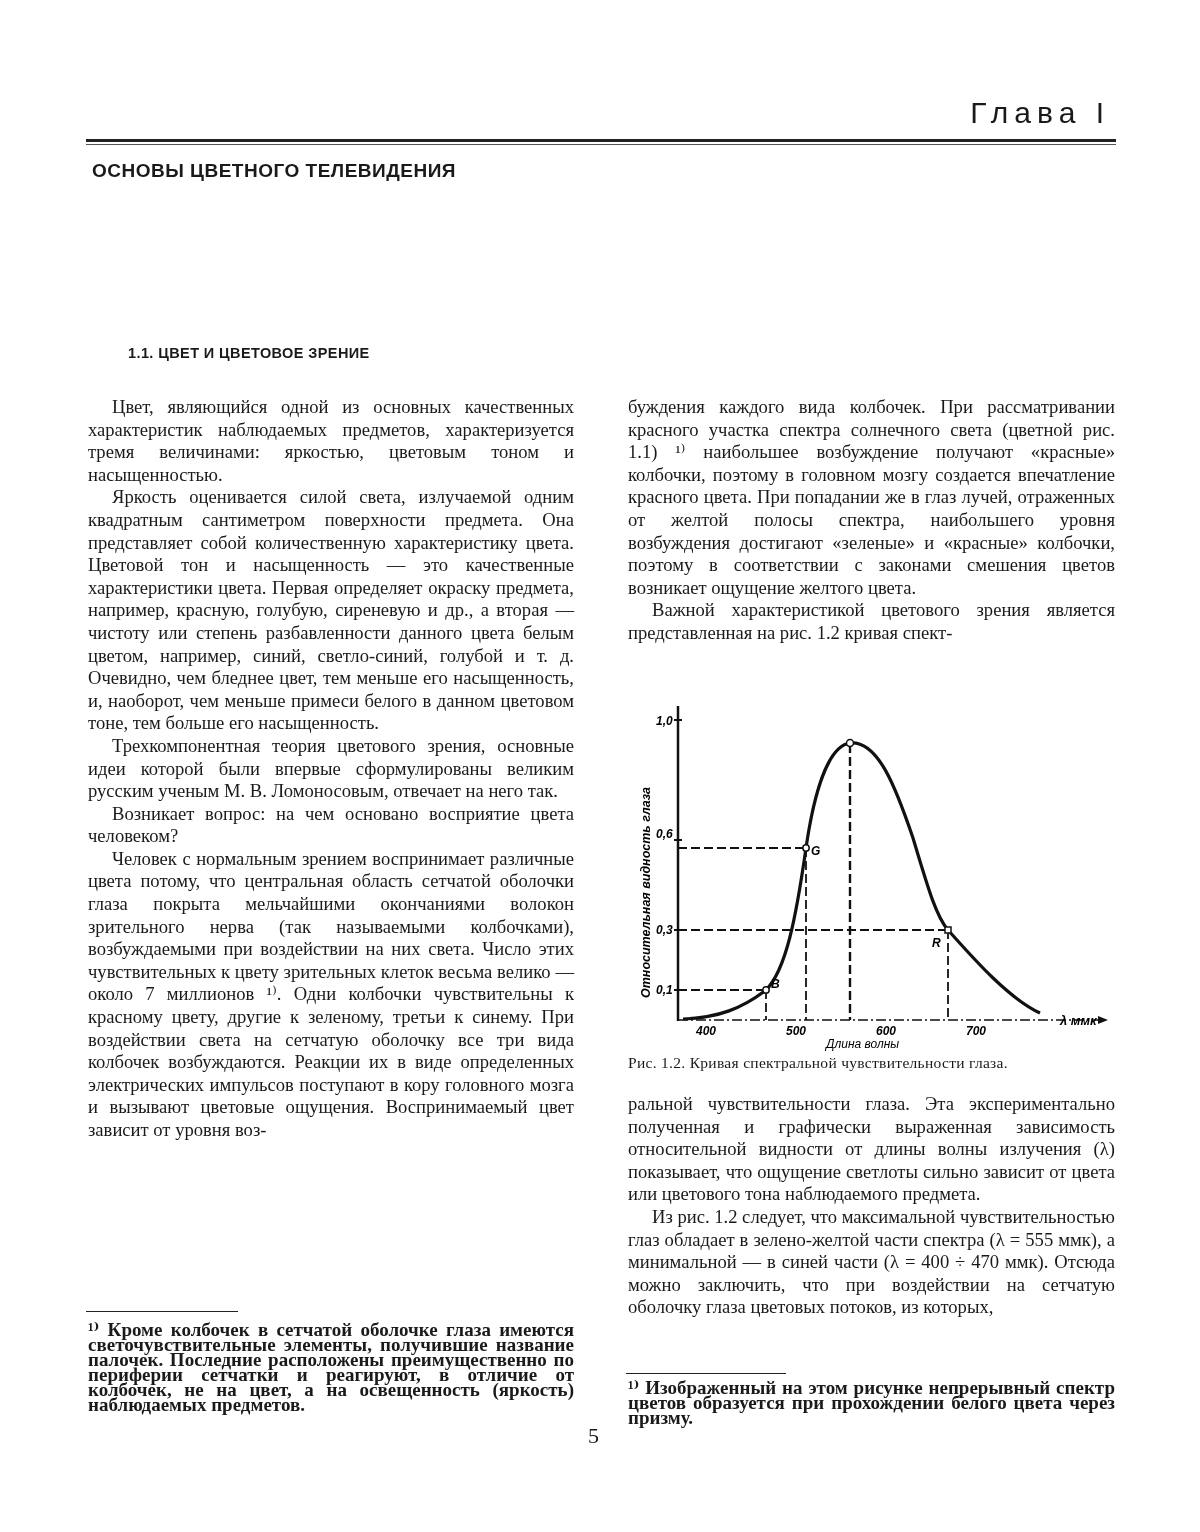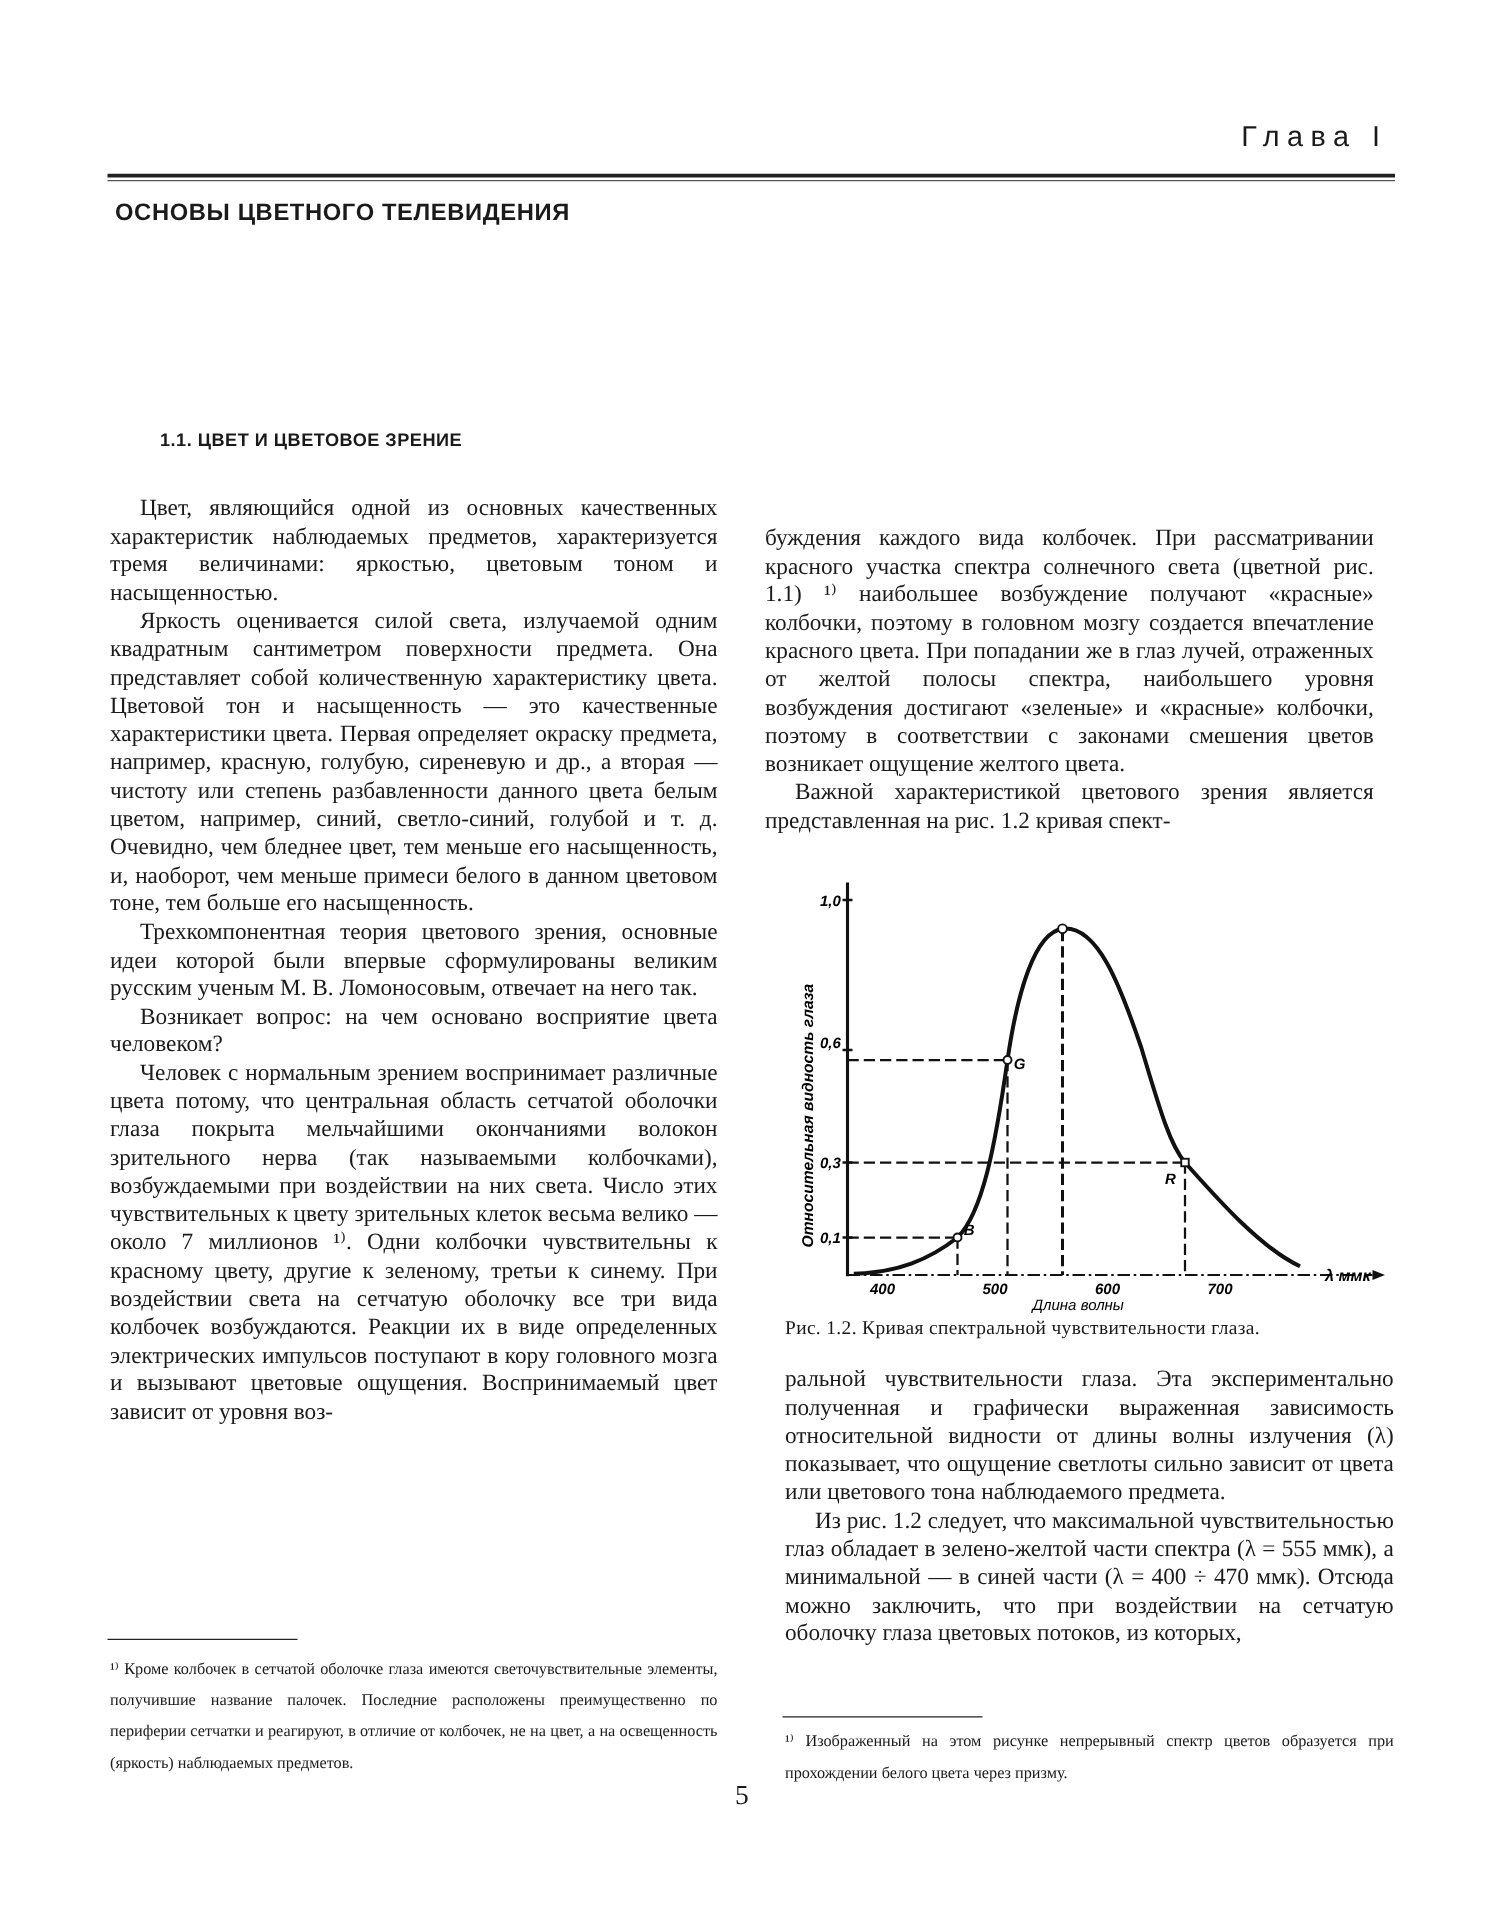--- a/index.html
+++ b/index.html
@@ -1,30 +1,30 @@
 <!DOCTYPE html>
 <html><head>
 <meta charset="utf-8">
 <style>
   html, body { margin:0; padding:0; background:#ffffff; }
   body { width:1200px; height:1532px; position:relative; overflow:hidden; color:#1a1a1a; font-family:"Liberation Serif","DejaVu Serif",serif; }
-  .chapter-label { position:absolute; right:90px; top:96px; font-family:"Liberation Sans","DejaVu Sans",sans-serif; font-size:23px; letter-spacing:6px; }
+  .chapter-label { position:absolute; right:90px; top:96px; font-family:"Liberation Sans","DejaVu Sans",sans-serif; font-size:30px; letter-spacing:6px; }
   .rule { position:absolute; left:86px; top:139px; width:1030px; height:0; border-top:3px solid #222; }
   .rule2 { position:absolute; left:86px; top:144px; width:1030px; height:0; border-top:1px solid #555; }
   .chapter-title { position:absolute; left:92px; top:160px; font-family:"Liberation Sans","DejaVu Sans",sans-serif; font-weight:bold; font-size:19px; letter-spacing:0.5px; }
   .section-title { position:absolute; left:92px; top:345px; font-family:"Liberation Sans","DejaVu Sans",sans-serif; font-weight:bold; font-size:14.5px; letter-spacing:0.4px;margin-left:36px; }
   .col { position:absolute; font-size:18.6px; line-height:22.6px; text-align:justify; }
   .col p { margin:0; text-indent:24px; }
   .col-left { left:88px; top:396px; width:486px; }
-  .col-right-top { left:612px; top:396px; width:487px;margin-top:24px; }
+  .col-right-top { left:628px; top:396px; width:487px; }
   .col-right-bottom { left:628px; top:1093px; width:487px; }
   .col-right-bottom p.cont { text-indent:0; }
   .col-right-top p.first, .col-left p.noindent { text-indent:0; }
   .fn-rule { position:absolute; height:0; border-top:1.5px solid #222; width:152px; }
-  .footnote { position:absolute; font-size:13px; line-height:25px; text-align:justify; }
+  .footnote { position:absolute; font-size:19px; line-height:15px; text-align:justify;font-weight:bold; }
   .fig { position:absolute; left:628px; top:698px; width:487px; height:358px; }
   .caption { position:absolute; left:628px; top:1054px; width:487px; font-size:15.5px; letter-spacing:0.3px; text-align:justify; }
   .page-number { position:absolute; left:588px; top:1423px; font-size:22px; }
 </style>
 </head>
 <body>
 
 <div class="chapter-label">Глава I</div>
 <div class="rule"></div>
 <div class="rule2"></div>

